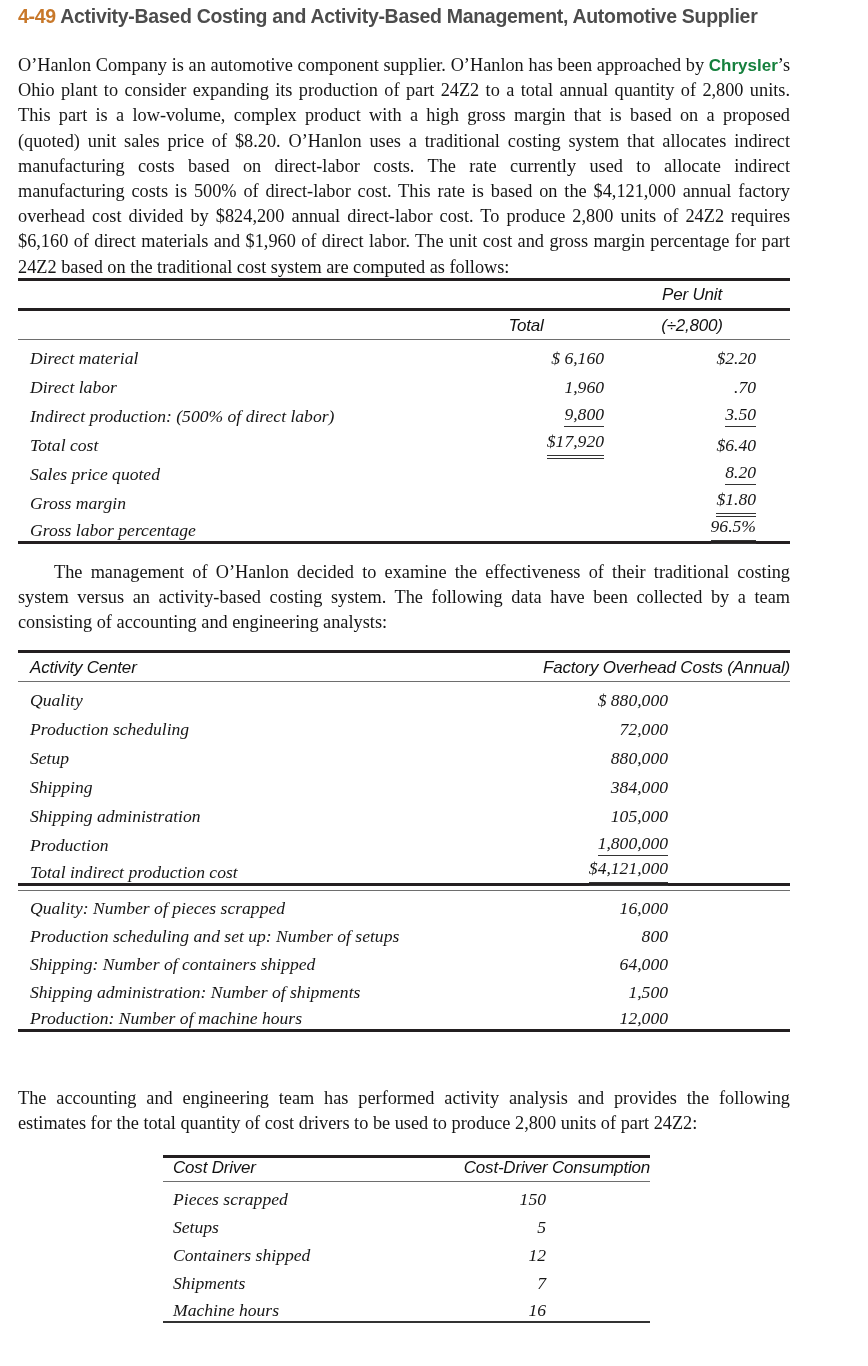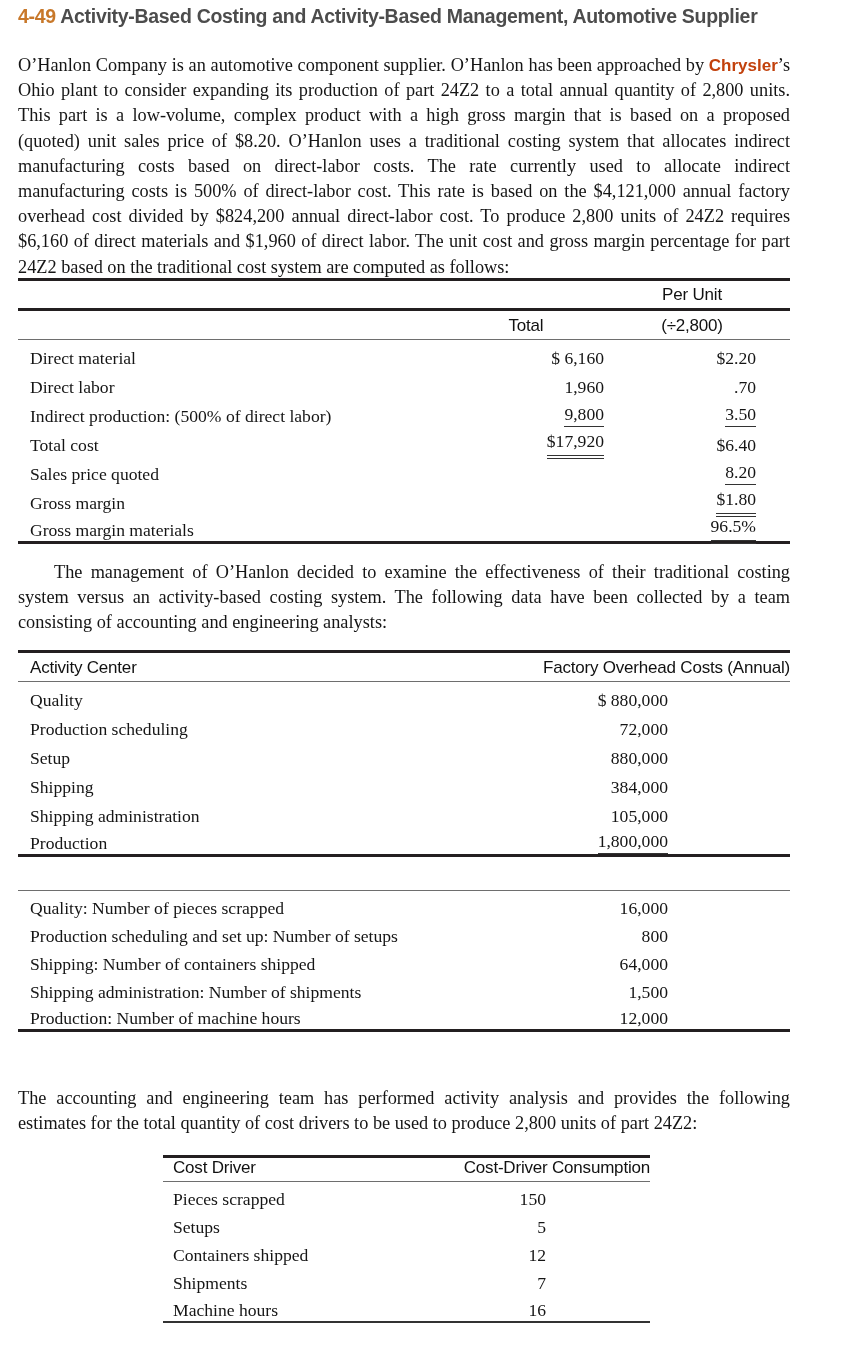--- a/index.html
+++ b/index.html
@@ -49,32 +49,33 @@
     font-size: 18.3px;
     line-height: 25.2px;
     text-align: justify;
     text-justify: inter-word;
     color: #151515;
   }
   .para.p1 { top: 53px; }
   .para.p2 { top: 560px; text-indent: 36px; }
   .para.p3 { top: 1086px; }
   .brand {
-    color: #c2410c;
+    color: #15803d;
     font-family: "Liberation Sans", "DejaVu Sans", sans-serif;
     font-weight: bold;
     font-size: 17px;
   }
 
   
   .tbl {
     position: absolute;
     border-collapse: collapse;
     font-size: 17.6px;
     color: #151515;
+    font-style: italic;
   }
   .tbl td, .tbl th {
     padding: 0;
     vertical-align: bottom;
     font-weight: normal;
   }
   .rule-thick {
     border-top: 3.5px solid #231f20;
   }
   .rule-thin {
@@ -186,21 +187,21 @@
         <td class="c-lbl lbl">Sales price quoted</td>
         <td class="c-tot num"></td>
         <td class="c-per num"><span class="u1">8.20</span></td>
       </tr>
       <tr>
         <td class="c-lbl lbl">Gross margin</td>
         <td class="c-tot num"></td>
         <td class="c-per num"><span class="u2">$1.80</span></td>
       </tr>
       <tr>
-        <td class="c-lbl lbl">Gross margin materials</td>
+        <td class="c-lbl lbl">Gross labor percentage</td>
         <td class="c-tot num"></td>
         <td class="c-per num"><span class="u2">96.5%</span></td>
       </tr>
       <tr>
         <td class="rule-thick" style="height:6px"></td>
         <td class="rule-thick"></td>
         <td class="rule-thick"></td>
       </tr>
     </tbody>
   </table>
@@ -231,20 +232,24 @@
       </tr>
       <tr>
         <td class="c-lbl lbl">Shipping administration</td>
         <td class="c-val num">105,000</td>
       </tr>
       <tr>
         <td class="c-lbl lbl">Production</td>
         <td class="c-val num"><span class="u1">1,800,000</span></td>
       </tr>
       <tr>
+        <td class="c-lbl lbl">Total indirect production cost</td>
+        <td class="c-val num"><span class="u2">$4,121,000</span></td>
+      </tr>
+      <tr>
         <td class="rule-thick" style="height:6px"></td>
         <td class="rule-thick"></td>
       </tr>
     </tbody>
   </table>
 
   <table class="tbl" id="table-cost-drivers">
     <tbody>
       <tr>
         <td class="c-lbl lbl rule-thin">Quality: Number of pieces scrapped</td>

